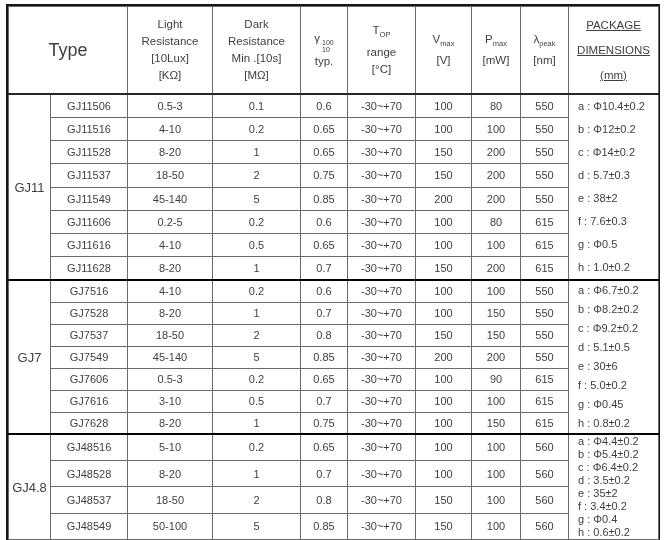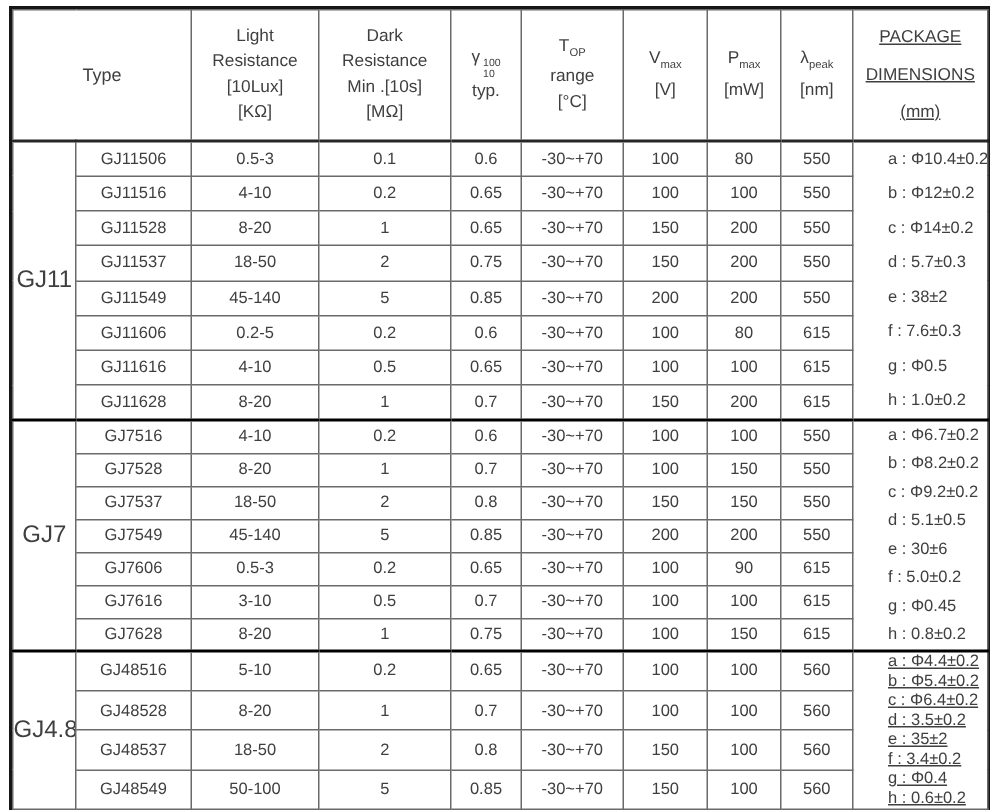--- a/index.html
+++ b/index.html
@@ -13,33 +13,33 @@
   }
   table {
     border-collapse: collapse; table-layout: fixed; width: 650px;
     color: #3f3f3f;
   }
   th, td {
     border: 1px solid #6a6a6a; text-align: center; vertical-align: middle;
     font-weight: normal; padding: 0; overflow: hidden;
   }
   thead th { height: 86px; font-size: 11.5px; line-height: 17px; }
-  thead th.type-h { font-size: 12px; }
+  thead th.type-h { font-size: 18px; }
   thead tr th { border-bottom: 2px solid #262626; }
   tbody td { font-size: 11px; }
   tr.g0 { height: 23px; }
   tr.g1 { height: 22px; }
   tr.g2 { height: 26px; }
   tr.group-start td { border-top: 2px solid #000000; }
-  td.group-label { font-size: 16px; }
-  td.package { text-align: left; padding-left: 23px; }
+  td.group-label { font-size: 13px; }
+  td.package { text-align: left; padding-left: 9px; }
   .pkg div { white-space: nowrap; }
   .pkg0 div { line-height: 23px; }
   .pkg1 div { line-height: 19px; }
-  .pkg2 div { line-height: 13px; text-decoration: underline; }
+  .pkg2 div { line-height: 13px; }
   sub { font-size: 7.5px; }
   .gstack {
     display: inline-flex; flex-direction: column; align-items: flex-start;
     font-size: 7px; line-height: 7px; margin-left: 2px; vertical-align: -3px;
   }
   .hl { line-height: 17px; }
   .pkg-h { line-height: 25px; text-decoration: underline; }
 </style>
 </head>
 <body>

